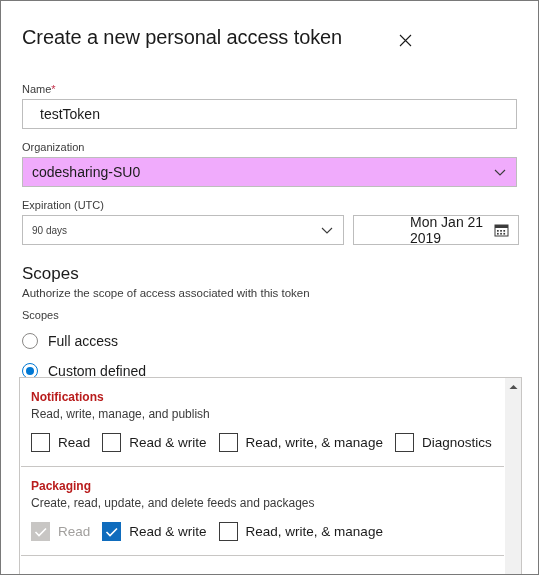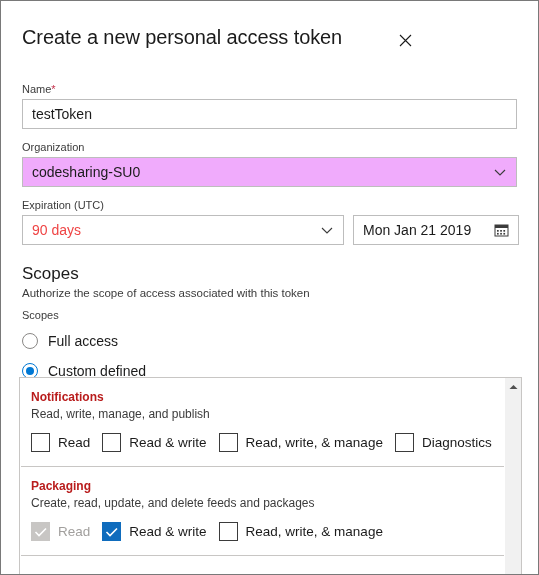--- a/index.html
+++ b/index.html
@@ -45,21 +45,21 @@
     display: block;
   }
   .req-star { color: #c4314b; font-size: 11px; }
 
   .text-input {
     position: relative;
     margin: 0 21px;
     height: 30px;
     border: 1px solid #bdbdbd;
     background: #fff;
-    display: flex; align-items: center;
+    display: flex; align-items: center; padding-left: 8px;
   }
   .text-input .val {
     font-size: 14px; color: #1b1b1b;
     padding-left: 9px; line-height: 16px;
   }
 
   .select-box {
     position: relative;
     margin: 0 21px;
     height: 30px;
@@ -86,31 +86,32 @@
   .exp-select {
     position: relative;
     flex: 0 0 322px;
     height: 30px;
     border: 1px solid #bdbdbd;
     background: #fff;
     display: flex; align-items: center;
     cursor: pointer;
   }
   .exp-select .val {
-    font-size: 14px; color: #ef4444;
+    font-size: 10px; color: #404040;
     padding-left: 9px;
   }
   .date-box {
     position: relative;
     flex: 0 0 166px;
     height: 30px;
     border: 1px solid #bdbdbd;
     background: #fff;
     display: flex; align-items: center;
     cursor: pointer;
+    padding-left: 47px;
   }
   .date-box .val {
     font-size: 14px; color: #1b1b1b;
     padding-left: 9px;
   }
   .cal-icon {
     position: absolute; right: 9px; top: 50%;
     transform: translateY(-50%);
     width: 15px; height: 15px;
   }

